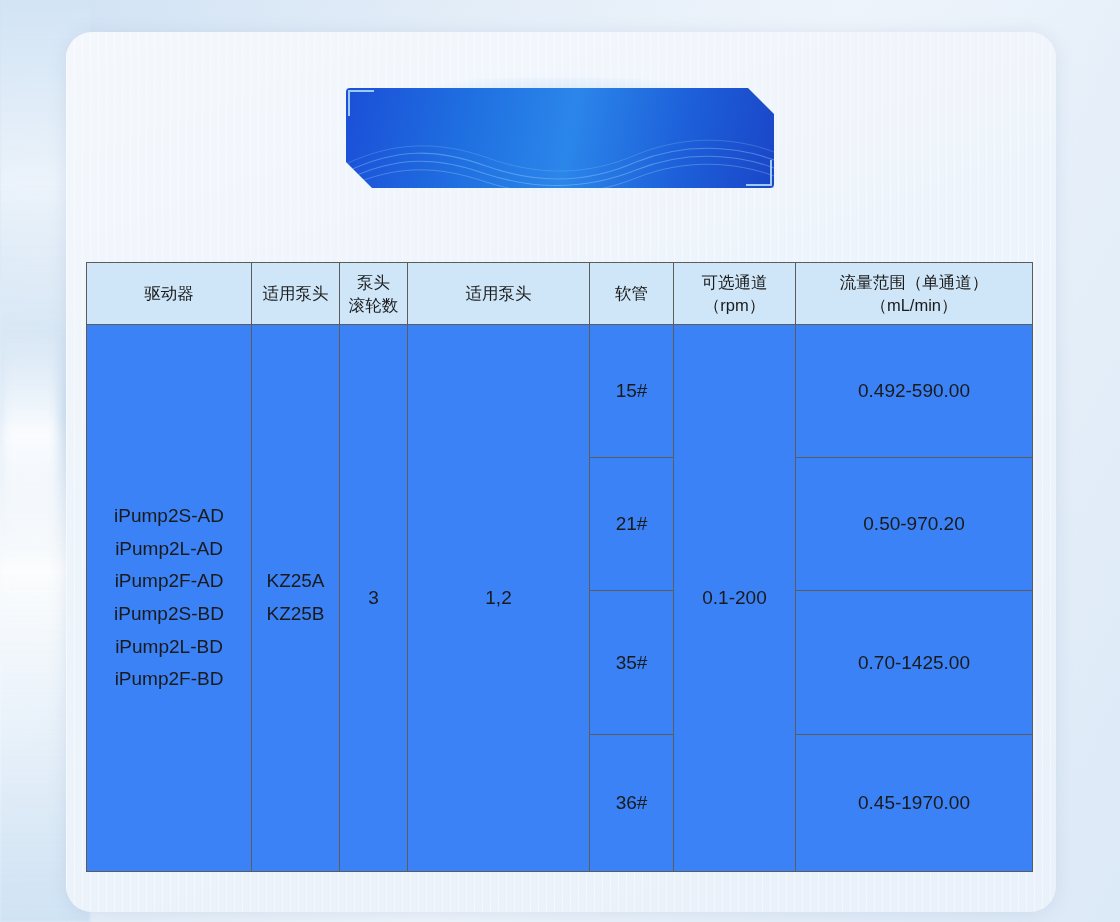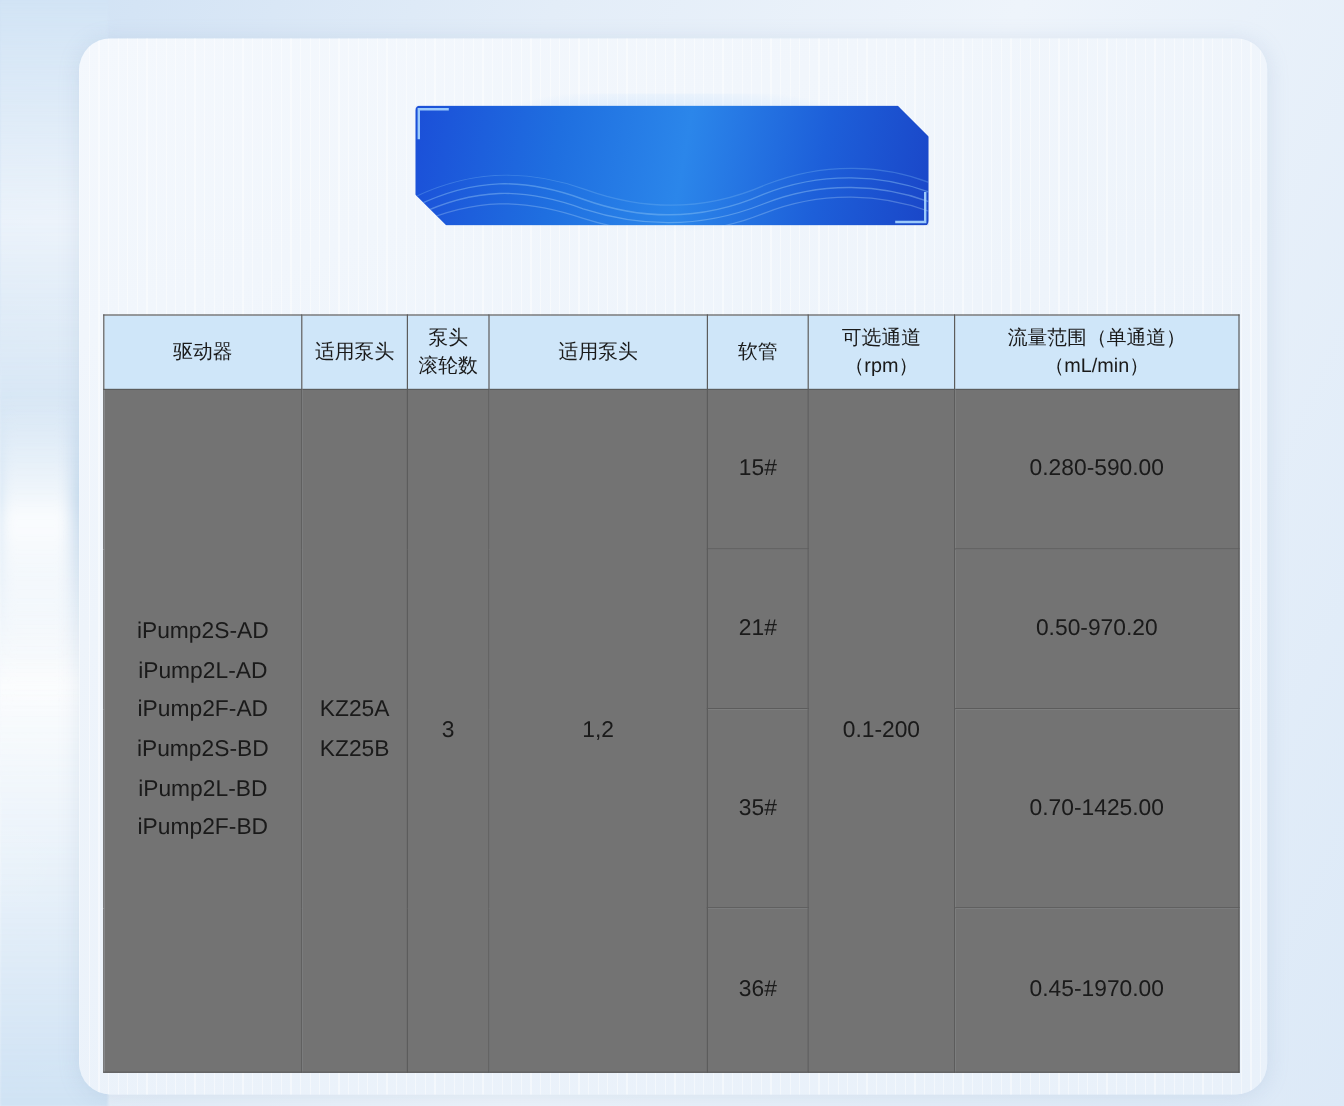--- a/index.html
+++ b/index.html
@@ -143,21 +143,21 @@
     font-weight: normal;
   }
   table.spec thead th {
     background: #cfe6f9;
     font-size: 16.5px;
     height: 62px;
     line-height: 1.35;
     padding: 4px 2px;
   }
   table.spec tbody td {
-    background: #737373;
+    background: #3b82f6;
     font-size: 19px;
   }
   td.drivers {
     font-size: 19.5px;
     line-height: 1.72;
     padding: 10px 4px;
   }
   td.heads {
     font-size: 19.5px;
     line-height: 1.72;
@@ -241,28 +241,28 @@
           <span>iPump2F-BD</span>
         </td>
         <td class="heads cell-lines" rowspan="4">
           <span>KZ25A</span>
           <span>KZ25B</span>
         </td>
         <td rowspan="4">3</td>
         <td rowspan="4">1,2</td>
         <td class="tube" style="height:133px">15#</td>
         <td rowspan="4">0.1-200</td>
-        <td class="flow">0.280-590.00</td>
+        <td class="flow">0.492-590.00</td>
       </tr>
       <tr>
         <td class="tube" style="height:133px">21#</td>
         <td class="flow">0.50-970.20</td>
       </tr>
       <tr>
-        <td class="tube" style="height:166px">35#</td>
+        <td class="tube" style="height:144px">35#</td>
         <td class="flow">0.70-1425.00</td>
       </tr>
       <tr>
         <td class="tube" style="height:137px">36#</td>
         <td class="flow">0.45-1970.00</td>
       </tr>
     </tbody>
   </table>
 </div>
 

